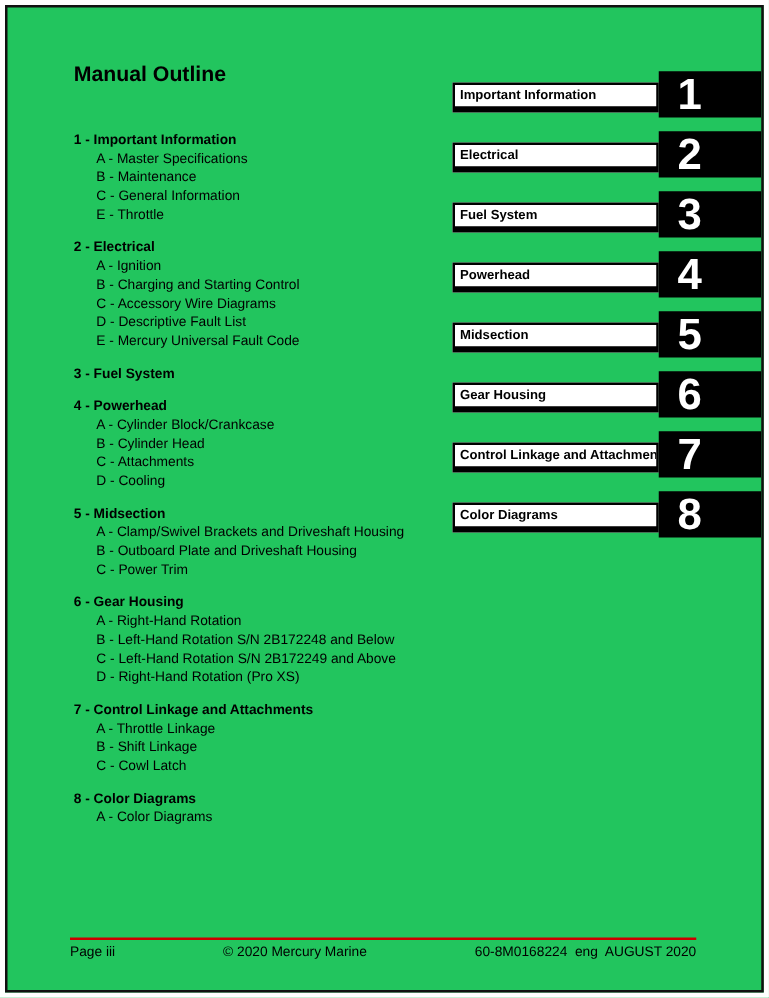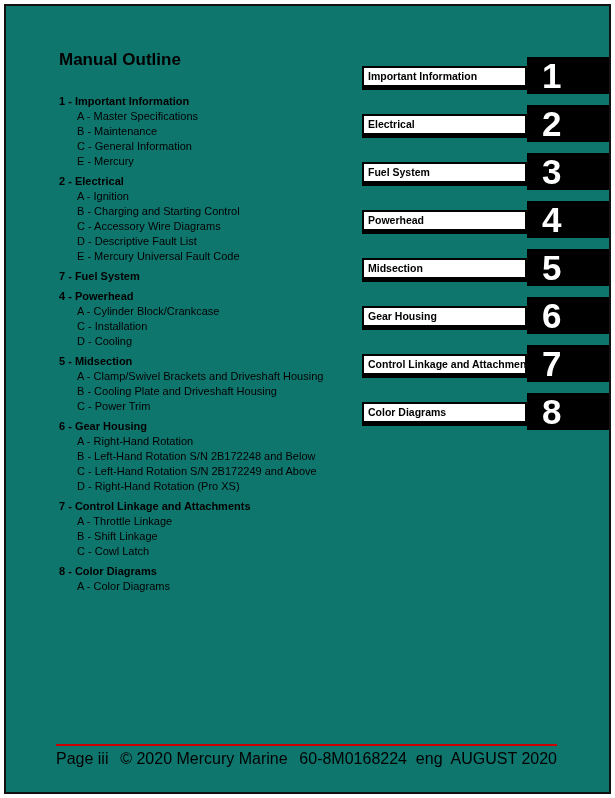--- a/index.html
+++ b/index.html
@@ -6,40 +6,40 @@
     margin: 0;
     padding: 0;
     background: #ffffff;
     width: 615px;
     height: 798px;
   }
   .sheet {
     position: absolute;
     left: 4px; top: 4px; right: 4px; bottom: 4px;
     border: 2px solid #111111;
-    background: #0f766e;
+    background: #22c55e;
     font-family: "Liberation Sans", sans-serif;
     color: #000000;
     overflow: hidden;
   }
   .page-title {
     position: absolute;
     left: 53px;
     top: 44px;
     margin: 0;
     font-size: 17px;
     font-weight: bold;
   }
   .outline {
     position: absolute;
     left: 53px;
     top: 88px;
     width: 300px;
   }
-  .outline-section { margin-bottom: 5px; }
+  .outline-section { margin-bottom: 5px; margin-top: 11px; }
   .outline-section-title {
     font-size: 11px;
     font-weight: bold;
     line-height: 15px;
     white-space: nowrap;
   }
   .outline-item {
     font-size: 11px;
     line-height: 15px;
     padding-left: 18px;
@@ -91,71 +91,72 @@
   .footer {
     position: absolute;
     left: 50px;
     right: 52px;
     bottom: 24px;
     border-top: 2px solid #4c1d95;
     padding-top: 4px;
     display: flex;
     justify-content: space-between;
     align-items: baseline;
-    font-size: 16px;
+    font-size: 11px;
   }
   .footer span { white-space: pre; }
 </style>
 </head>
 <body>
 
 <div class="sheet">
 
   <h1 class="page-title">Manual Outline</h1>
 
   <div class="outline">
   <div class="outline-section">
     <div class="outline-section-title">1 - Important Information</div>
     <div class="outline-section-items">
           <div class="outline-item">A - Master Specifications</div>
           <div class="outline-item">B - Maintenance</div>
           <div class="outline-item">C - General Information</div>
-          <div class="outline-item">E - Mercury</div>
+          <div class="outline-item">E - Throttle</div>
         </div>
   </div>
 
   <div class="outline-section">
     <div class="outline-section-title">2 - Electrical</div>
     <div class="outline-section-items">
           <div class="outline-item">A - Ignition</div>
           <div class="outline-item">B - Charging and Starting Control</div>
           <div class="outline-item">C - Accessory Wire Diagrams</div>
           <div class="outline-item">D - Descriptive Fault List</div>
           <div class="outline-item">E - Mercury Universal Fault Code</div>
         </div>
   </div>
 
   <div class="outline-section">
-    <div class="outline-section-title">7 - Fuel System</div>
+    <div class="outline-section-title">3 - Fuel System</div>
   </div>
 
   <div class="outline-section">
     <div class="outline-section-title">4 - Powerhead</div>
     <div class="outline-section-items">
           <div class="outline-item">A - Cylinder Block/Crankcase</div>
-          <div class="outline-item">C - Installation</div>
+          <div class="outline-item">B - Cylinder Head</div>
+          <div class="outline-item">C - Attachments</div>
           <div class="outline-item">D - Cooling</div>
         </div>
   </div>
 
   <div class="outline-section">
     <div class="outline-section-title">5 - Midsection</div>
     <div class="outline-section-items">
           <div class="outline-item">A - Clamp/Swivel Brackets and Driveshaft Housing</div>
-          <div class="outline-item">B - Cooling Plate and Driveshaft Housing</div>
+          <div class="outline-item">B - Outboard Plate and Driveshaft Housing</div>
           <div class="outline-item">C - Power Trim</div>
         </div>
   </div>
 
   <div class="outline-section">
     <div class="outline-section-title">6 - Gear Housing</div>
     <div class="outline-section-items">
           <div class="outline-item">A - Right-Hand Rotation</div>
           <div class="outline-item">B - Left-Hand Rotation S/N 2B172248 and Below</div>
           <div class="outline-item">C - Left-Hand Rotation S/N 2B172249 and Above</div>

